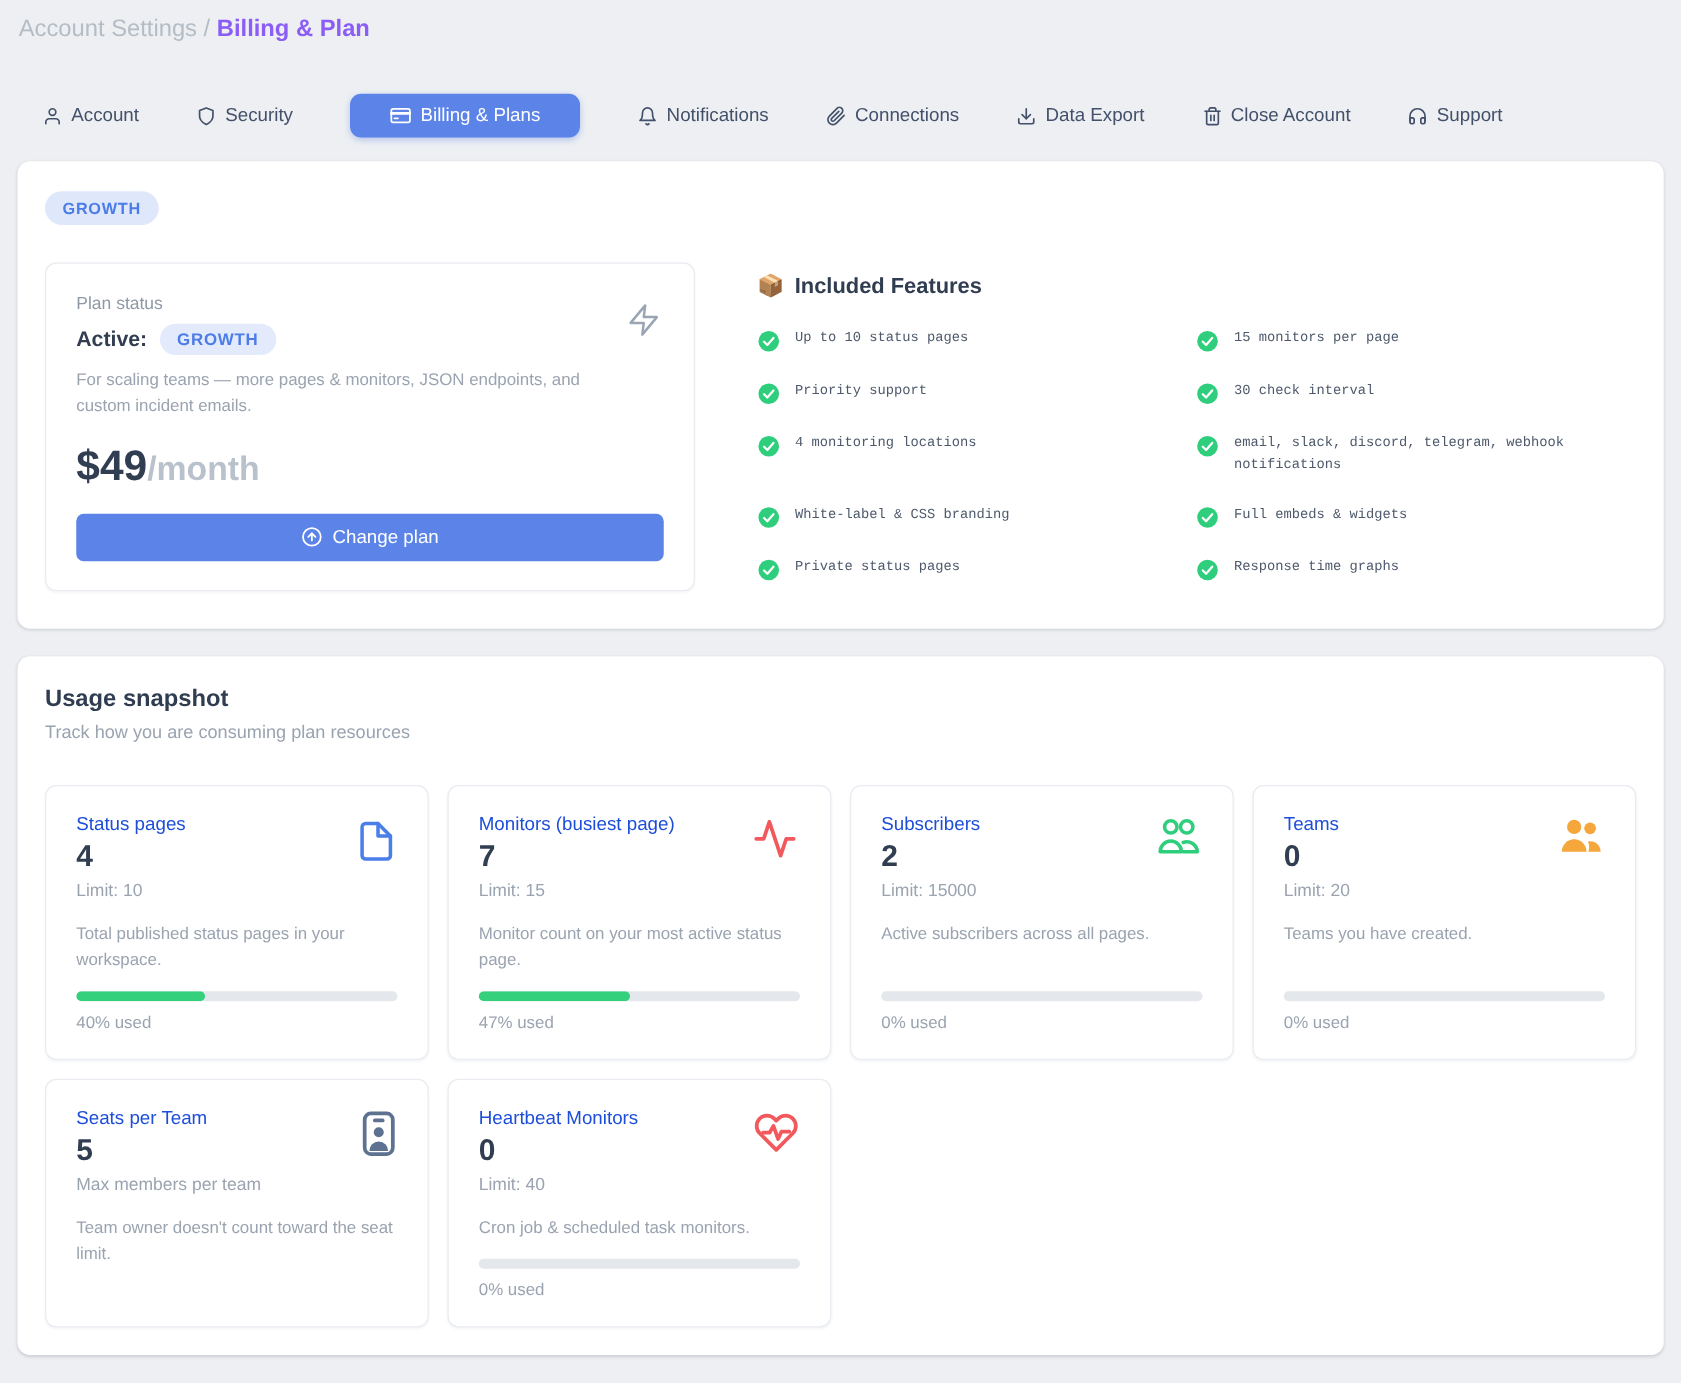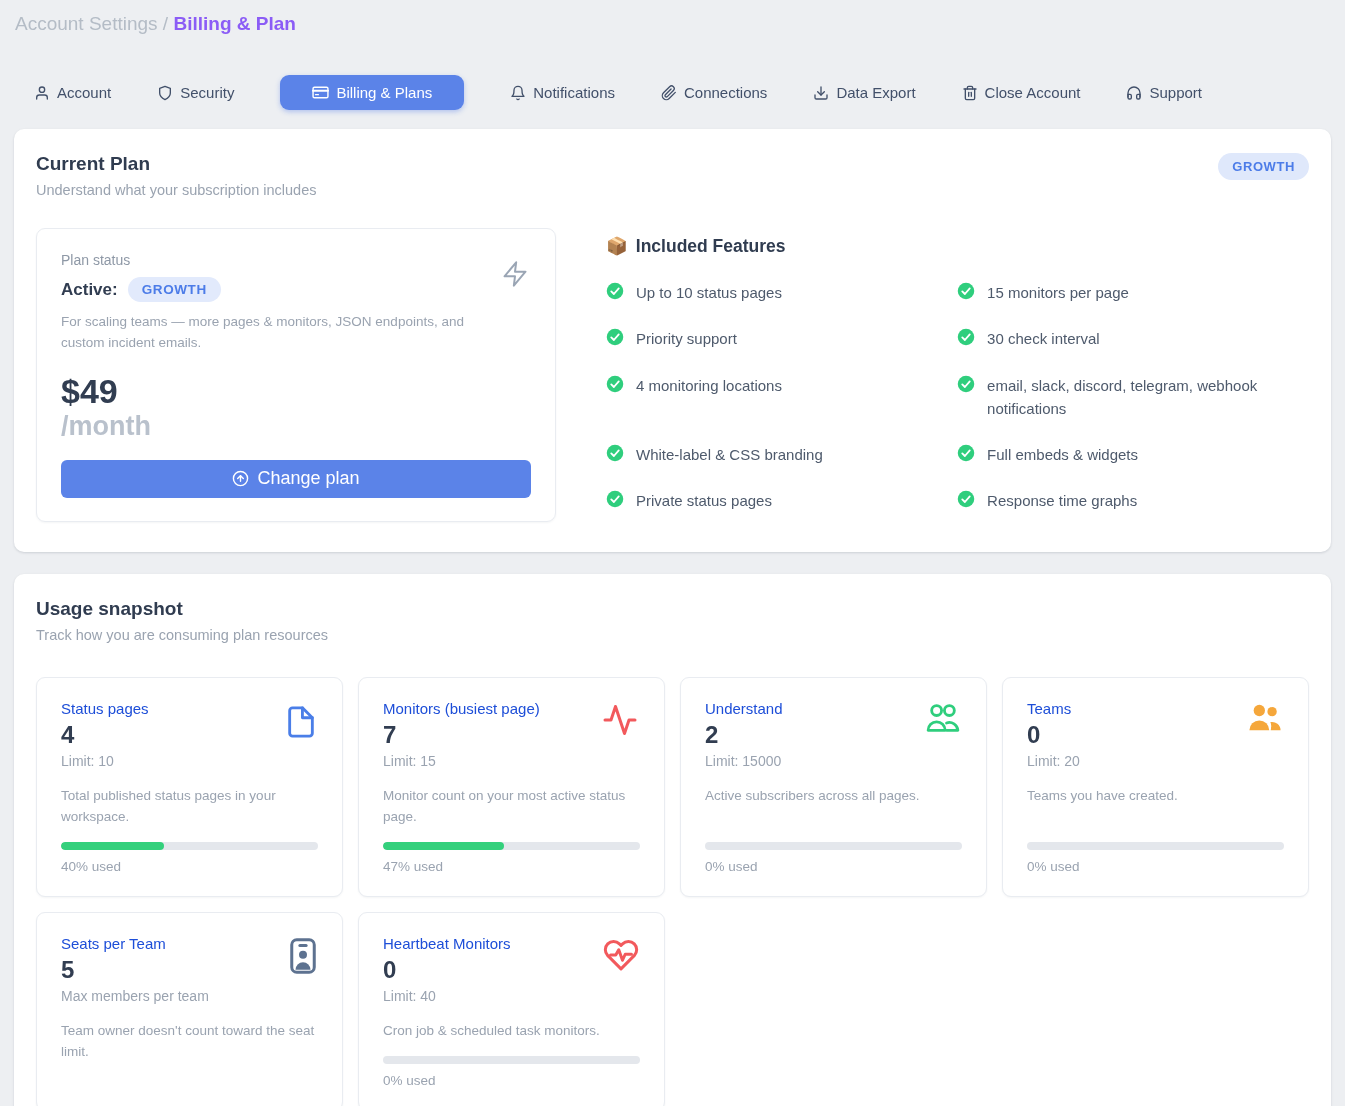--- a/index.html
+++ b/index.html
@@ -45,34 +45,34 @@
     padding:23px 24px; position:relative; box-shadow:0 1px 2px rgba(40,50,70,.05);
   }
   .plan-label { font-size:14px; color:#8e98a6; }
   .plan-active-row { display:flex; align-items:center; gap:10px; margin-top:9px; }
   .plan-active { font-size:17px; font-weight:700; color:#313d51; }
   .badge-growth {
     background:#e2eafc; color:#4c7ce8; font-size:13.5px; font-weight:700;
     letter-spacing:.6px; border-radius:15px; padding:5px 14px;
   }
   .plan-desc { font-size:13.5px; color:#9aa3b0; line-height:1.55; margin-top:10px; max-width:410px; }
-  .price-row { margin-top:18px; display:flex; align-items:baseline;flex-direction:column; }
+  .price-row { margin-top:18px; display:flex; align-items:baseline; }
   .price { font-size:34px; font-weight:700; color:#313d51; }
   .price-period { font-size:27px; font-weight:700; color:#b9c1cc; }
   .change-btn {
     margin-top:18px; width:100%; height:38px; background:#5b83e8; border:none;
-    border-radius:6px; color:#fff; font-size:18px; font-family:inherit; cursor:pointer;
+    border-radius:6px; color:#fff; font-size:15px; font-family:inherit; cursor:pointer;
     display:flex; align-items:center; justify-content:center; gap:8px;
   }
   .zap { position:absolute; top:28px; right:26px; }
   
   .features { flex:1; padding-left:50px; padding-top:8px; }
   .features-title { font-size:17.5px; font-weight:700; color:#303c50; display:flex; align-items:center; gap:8px; }
   .feature-grid { display:grid; grid-template-columns: 1fr 1.05fr; column-gap:16px; row-gap:23px; margin-top:24px; }
-  .feature { display:flex; gap:12px; font-size:15px; color:#4e5a6c; line-height:1.55; align-items:flex-start; max-width:330px; }
+  .feature { display:flex; gap:12px; font-size:11px; color:#4e5a6c; line-height:1.55; align-items:flex-start; max-width:330px;font-family:Liberation Mono, monospace; }
   .feature .chk { flex:0 0 auto; margin-top:1px; }
   
   .usage-grid { display:grid; grid-template-columns:repeat(4,1fr); gap:15px; margin-top:34px; }
   .ucard {
     border:1px solid #e9ecf1; border-radius:9px; padding:22px 24px;
     position:relative; display:flex; flex-direction:column;
     box-shadow:0 1px 2px rgba(40,50,70,.05); background:#fff;
   }
   .ucard.r1 { min-height:219px; }
   .ucard.r2 { min-height:198px; }
@@ -150,24 +150,20 @@
     <svg width="16" height="16" viewBox="0 0 24 24" fill="none" stroke="#42506a" stroke-width="2" stroke-linecap="round" stroke-linejoin="round">
         <path d="M3 18v-6a9 9 0 0 1 18 0v6"></path>
         <path d="M21 19a2 2 0 0 1-2 2h-1a2 2 0 0 1-2-2v-3a2 2 0 0 1 2-2h3zM3 19a2 2 0 0 0 2 2h1a2 2 0 0 0 2-2v-3a2 2 0 0 0-2-2H3z"></path>
       </svg>
     <span>Support</span>
   </div>
 </div>
 
 <div class="panel panel-1" style="margin-top:19px;">
   <div class="panel-head">
-    <div>
-      <div class="panel-title">Current Plan</div>
-      <div class="panel-sub">Understand what your subscription includes</div>
-    </div>
     <div class="plan-pill">GROWTH</div>
   </div>
 
   <div class="plan-row">
 
     <div class="plan-card">
       <div class="plan-label">Plan status</div>
       <div class="plan-active-row">
         <span class="plan-active">Active:</span>
         <span class="badge-growth">GROWTH</span>
@@ -307,21 +303,21 @@
           <div class="fill" style="width: 47%;"></div>
         </div>
       <div class="u-pct">47% used</div>
       <svg class="u-icon" width="40" height="36" viewBox="0 0 24 24" fill="none" stroke="#f2595c" stroke-width="2" stroke-linecap="round" stroke-linejoin="round">
           <polyline points="22 12 18 12 15 21 9 3 6 12 2 12"></polyline>
         </svg>
     </div>
 
 
     <div class="ucard r1">
-      <div class="u-label">Understand</div>
+      <div class="u-label">Subscribers</div>
       <div class="u-value">2</div>
       <div class="u-limit">Limit: 15000</div>
       <div class="u-desc">Active subscribers across all pages.</div>
       <div class="u-spacer"></div>
       <div class="track">
           <div class="fill" style="width: 0%;"></div>
         </div>
       <div class="u-pct">0% used</div>
       <svg class="u-icon" width="38" height="34" viewBox="0 0 24 24" fill="none" stroke="#2fce7d" stroke-width="2" stroke-linecap="round" stroke-linejoin="round">
           <circle cx="7.5" cy="6" r="3.5"></circle>

